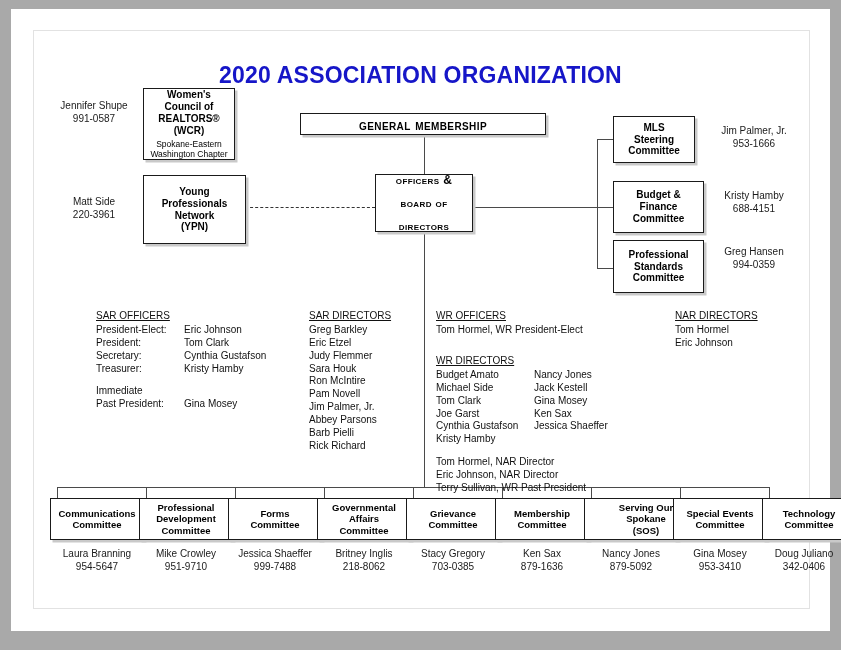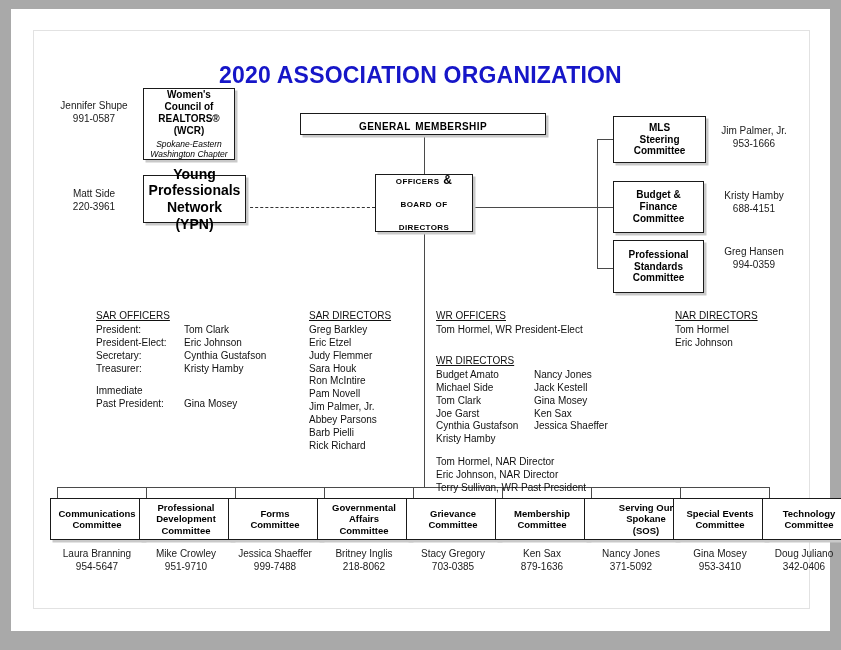--- a/index.html
+++ b/index.html
@@ -52,21 +52,20 @@
     align-items: center;
     justify-content: center;
     text-align: center;
     font-weight: bold;
     color: #000000;
     line-height: 1.18;
   }
   .node .ln { display: block; }
   .node .sub {
     font-weight: normal;
-    font-style: italic;
     font-size: 8.5px;
     line-height: 1.18;
     margin-top: 2px;
   }
 
   .contact {
     position: absolute;
     text-align: center;
     font-size: 10px;
     color: #1a1a1a;
@@ -172,42 +171,42 @@
     <span class="ln">Council of</span>
     <span class="ln">REALTORS® (WCR)</span>
     <span class="sub">Spokane-Eastern</span>
     <span class="sub" style="margin-top:0">Washington Chapter</span>
   </div>
   <div class="contact" style="left:48px; top:100px; width:92px;">
     <span class="ln">Jennifer Shupe</span><br>
     <span class="ln">991-0587</span>
   </div>
 
-  <div class="node" style="left:143px; top:175px; width:103px; height:48px; font-size:14px;">
+  <div class="node" style="left:143px; top:175px; width:103px; height:69px; font-size:10px;">
     <span class="ln">Young</span>
     <span class="ln">Professionals</span>
     <span class="ln">Network</span>
     <span class="ln">(YPN)</span>
   </div>
-  <div class="contact" style="left:48px; top:188px; width:92px;">
+  <div class="contact" style="left:48px; top:196px; width:92px;">
     <span class="ln">Matt Side</span><br>
     <span class="ln">220-3961</span>
   </div>
 
   <div class="node smallcaps" style="left:300px; top:113px; width:246px; height:22px; font-size:14.5px;justify-content:flex-end;">
     <span class="ln">General Membership</span>
   </div>
 
   <div class="node smallcaps" style="left:375px; top:174px; width:98px; height:58px; font-size:12px;gap:9px;">
     <span class="ln">Officers &amp;</span>
     <span class="ln">Board of</span>
     <span class="ln">Directors</span>
   </div>
 
-  <div class="node" style="left:613px; top:116px; width:93px; height:47px; font-size:10px;">
+  <div class="node" style="left:613px; top:116px; width:82px; height:47px; font-size:10px;">
     <span class="ln">MLS</span>
     <span class="ln">Steering</span>
     <span class="ln">Committee</span>
   </div>
   <div class="contact" style="left:708px; top:125px; width:92px;">
     <span class="ln">Jim Palmer, Jr.</span><br>
     <span class="ln">953-1666</span>
   </div>
 
   <div class="node" style="left:613px; top:181px; width:91px; height:52px; font-size:10px;">
@@ -226,24 +225,24 @@
     <span class="ln">Committee</span>
   </div>
   <div class="contact" style="left:708px; top:246px; width:92px;">
     <span class="ln">Greg Hansen</span><br>
     <span class="ln">994-0359</span>
   </div>
 
   <div class="roster" style="left:96px; top:310px;">
     <span class="hd">SAR OFFICERS</span>
     <span class="row">
+      <span class="k">President-Elect:</span><span>Eric Johnson</span>
+    </span>
+    <span class="row">
       <span class="k">President:</span><span>Tom Clark</span>
-    </span>
-    <span class="row">
-      <span class="k">President-Elect:</span><span>Eric Johnson</span>
     </span>
     <span class="row">
       <span class="k">Secretary:</span><span>Cynthia Gustafson</span>
     </span>
     <span class="row">
       <span class="k">Treasurer:</span><span>Kristy Hamby</span>
     </span>
     <span class="gap"></span>
     <span class="row">Immediate</span>
     <span class="row">
@@ -357,21 +356,21 @@
     <span class="ln">879-1636</span>
   </div>
 
   <div class="node" style="left:584px; top:498px; width:94px; height:42px; font-size:9.5px;padding-left:30px;">
     <span class="ln">Serving Our</span>
     <span class="ln">Spokane</span>
     <span class="ln">(SOS)</span>
   </div>
   <div class="contact" style="left:584px; top:548px; width:94px;">
     <span class="ln">Nancy Jones</span><br>
-    <span class="ln">371-5092</span>
+    <span class="ln">879-5092</span>
   </div>
 
   <div class="node" style="left:673px; top:498px; width:94px; height:42px; font-size:9.5px;">
     <span class="ln">Special Events</span>
     <span class="ln">Committee</span>
   </div>
   <div class="contact" style="left:673px; top:548px; width:94px;">
     <span class="ln">Gina Mosey</span><br>
     <span class="ln">953-3410</span>
   </div>

